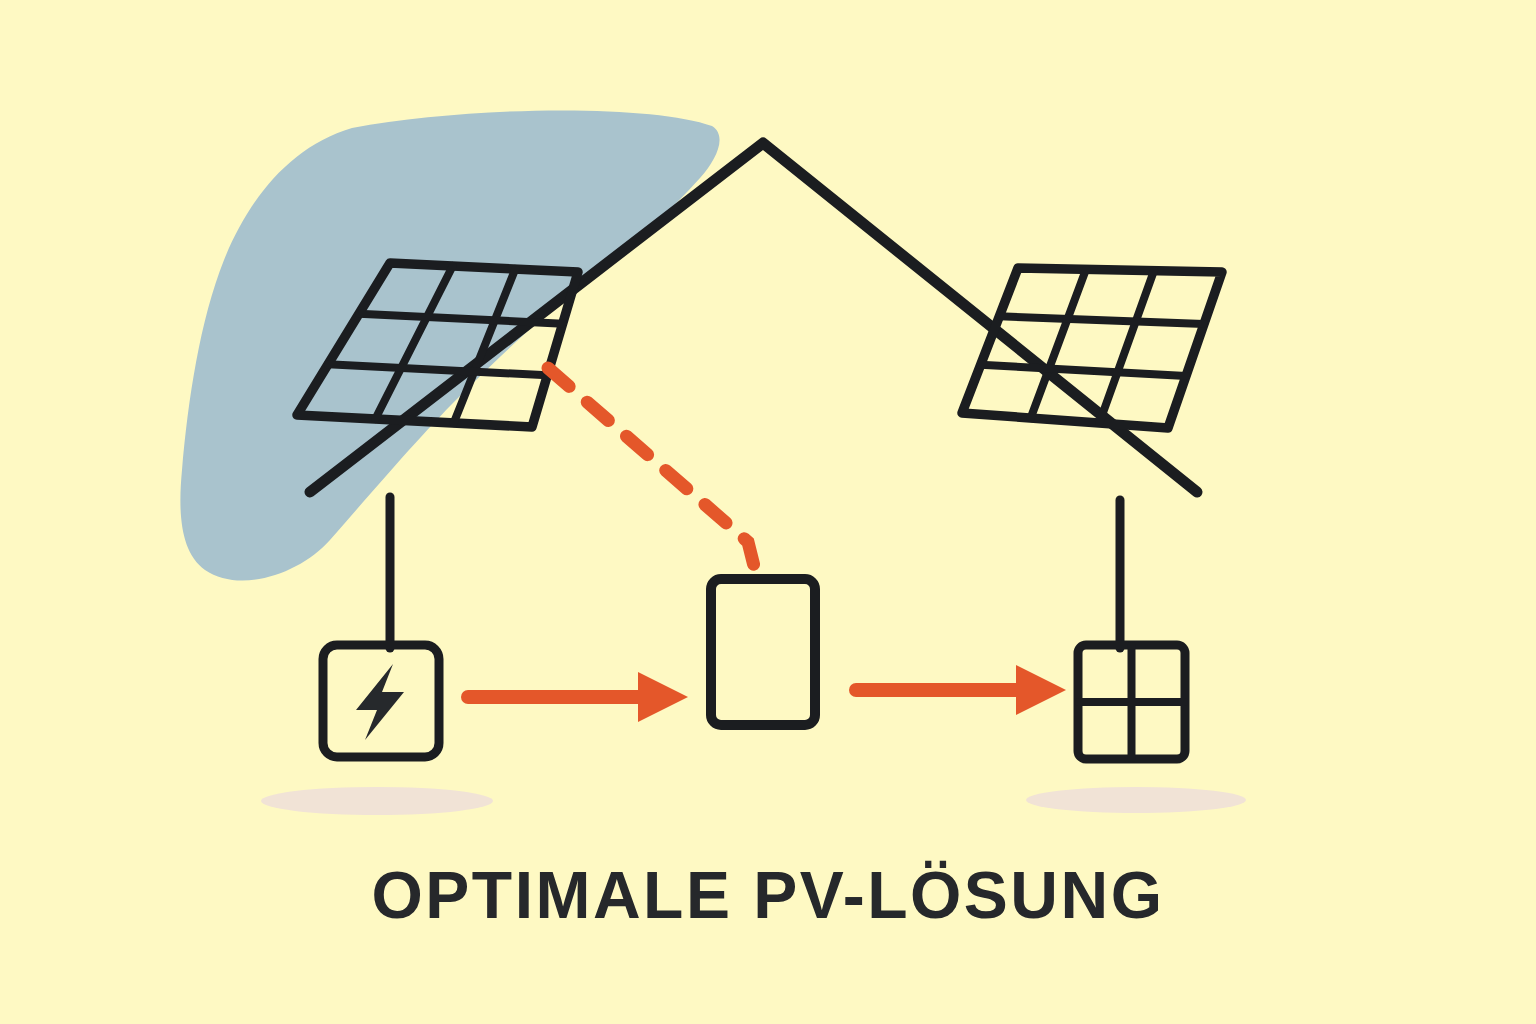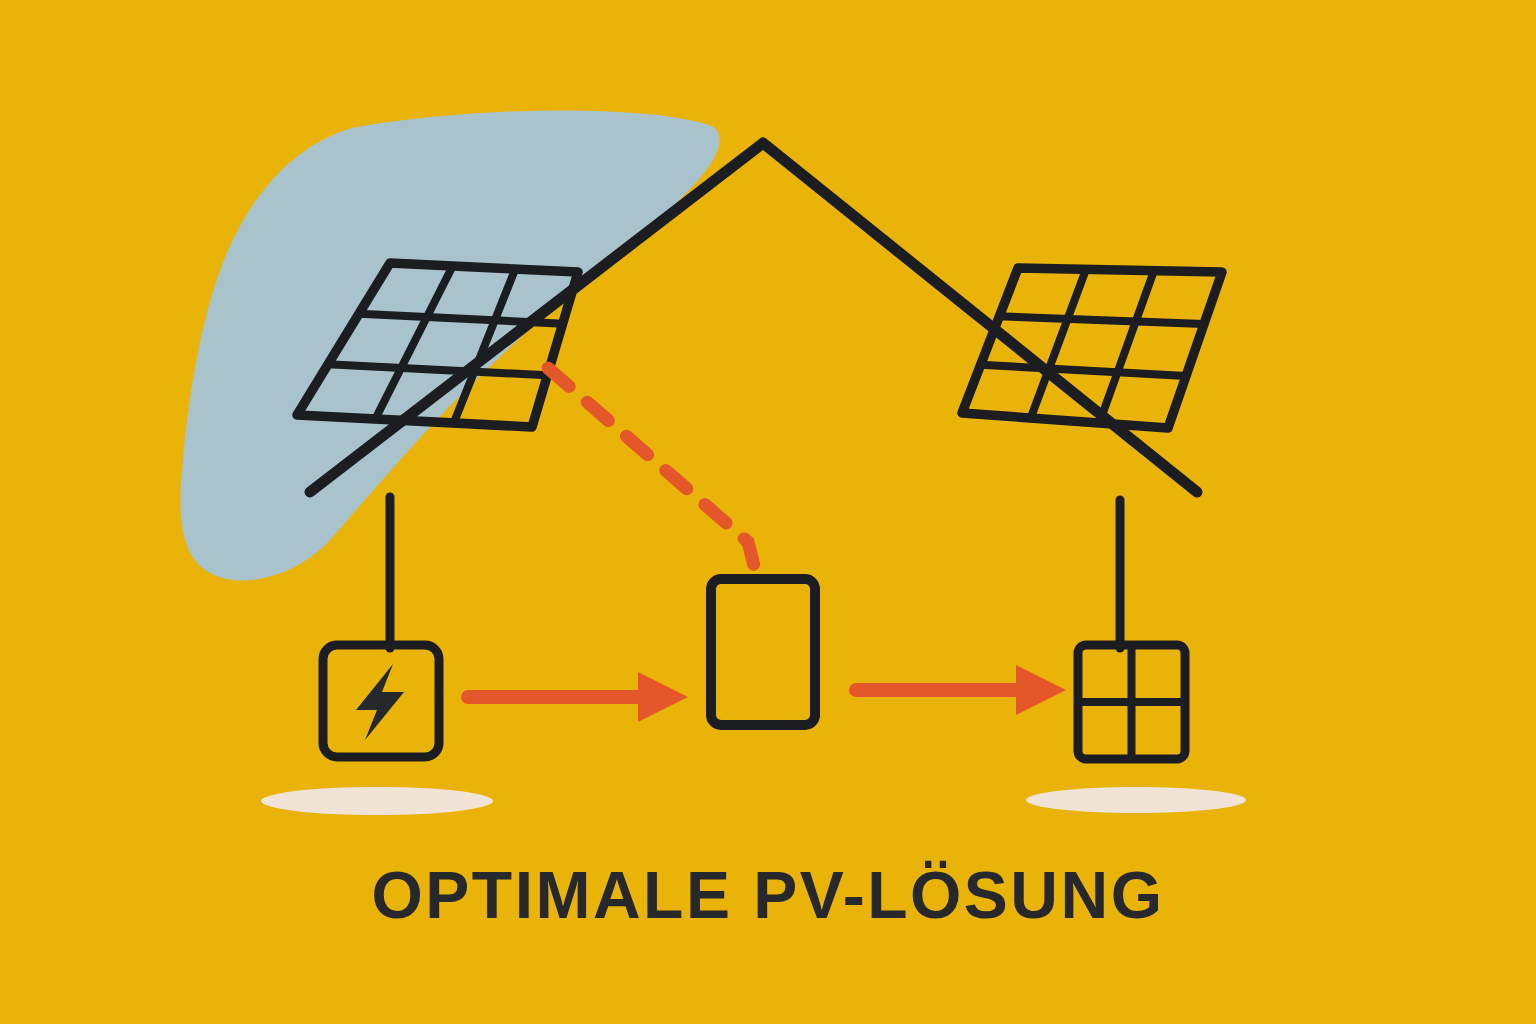--- a/index.html
+++ b/index.html
@@ -5,21 +5,21 @@
   html, body {
     margin: 0;
     padding: 0;
     background: #FBF7EF;
   }
   .canvas-wrap {
     width: 1536px;
     height: 1024px;
     position: relative;
     overflow: hidden;
-    background: #eab308;
+    background: #fef9c3;
   }
   svg { display: block; }
   .ink-stroke {
     stroke: #1B1D20;
     fill: none;
     stroke-linecap: round;
     stroke-linejoin: round;
   }
   .caption {
     font-family: "Liberation Sans", "DejaVu Sans", sans-serif;

